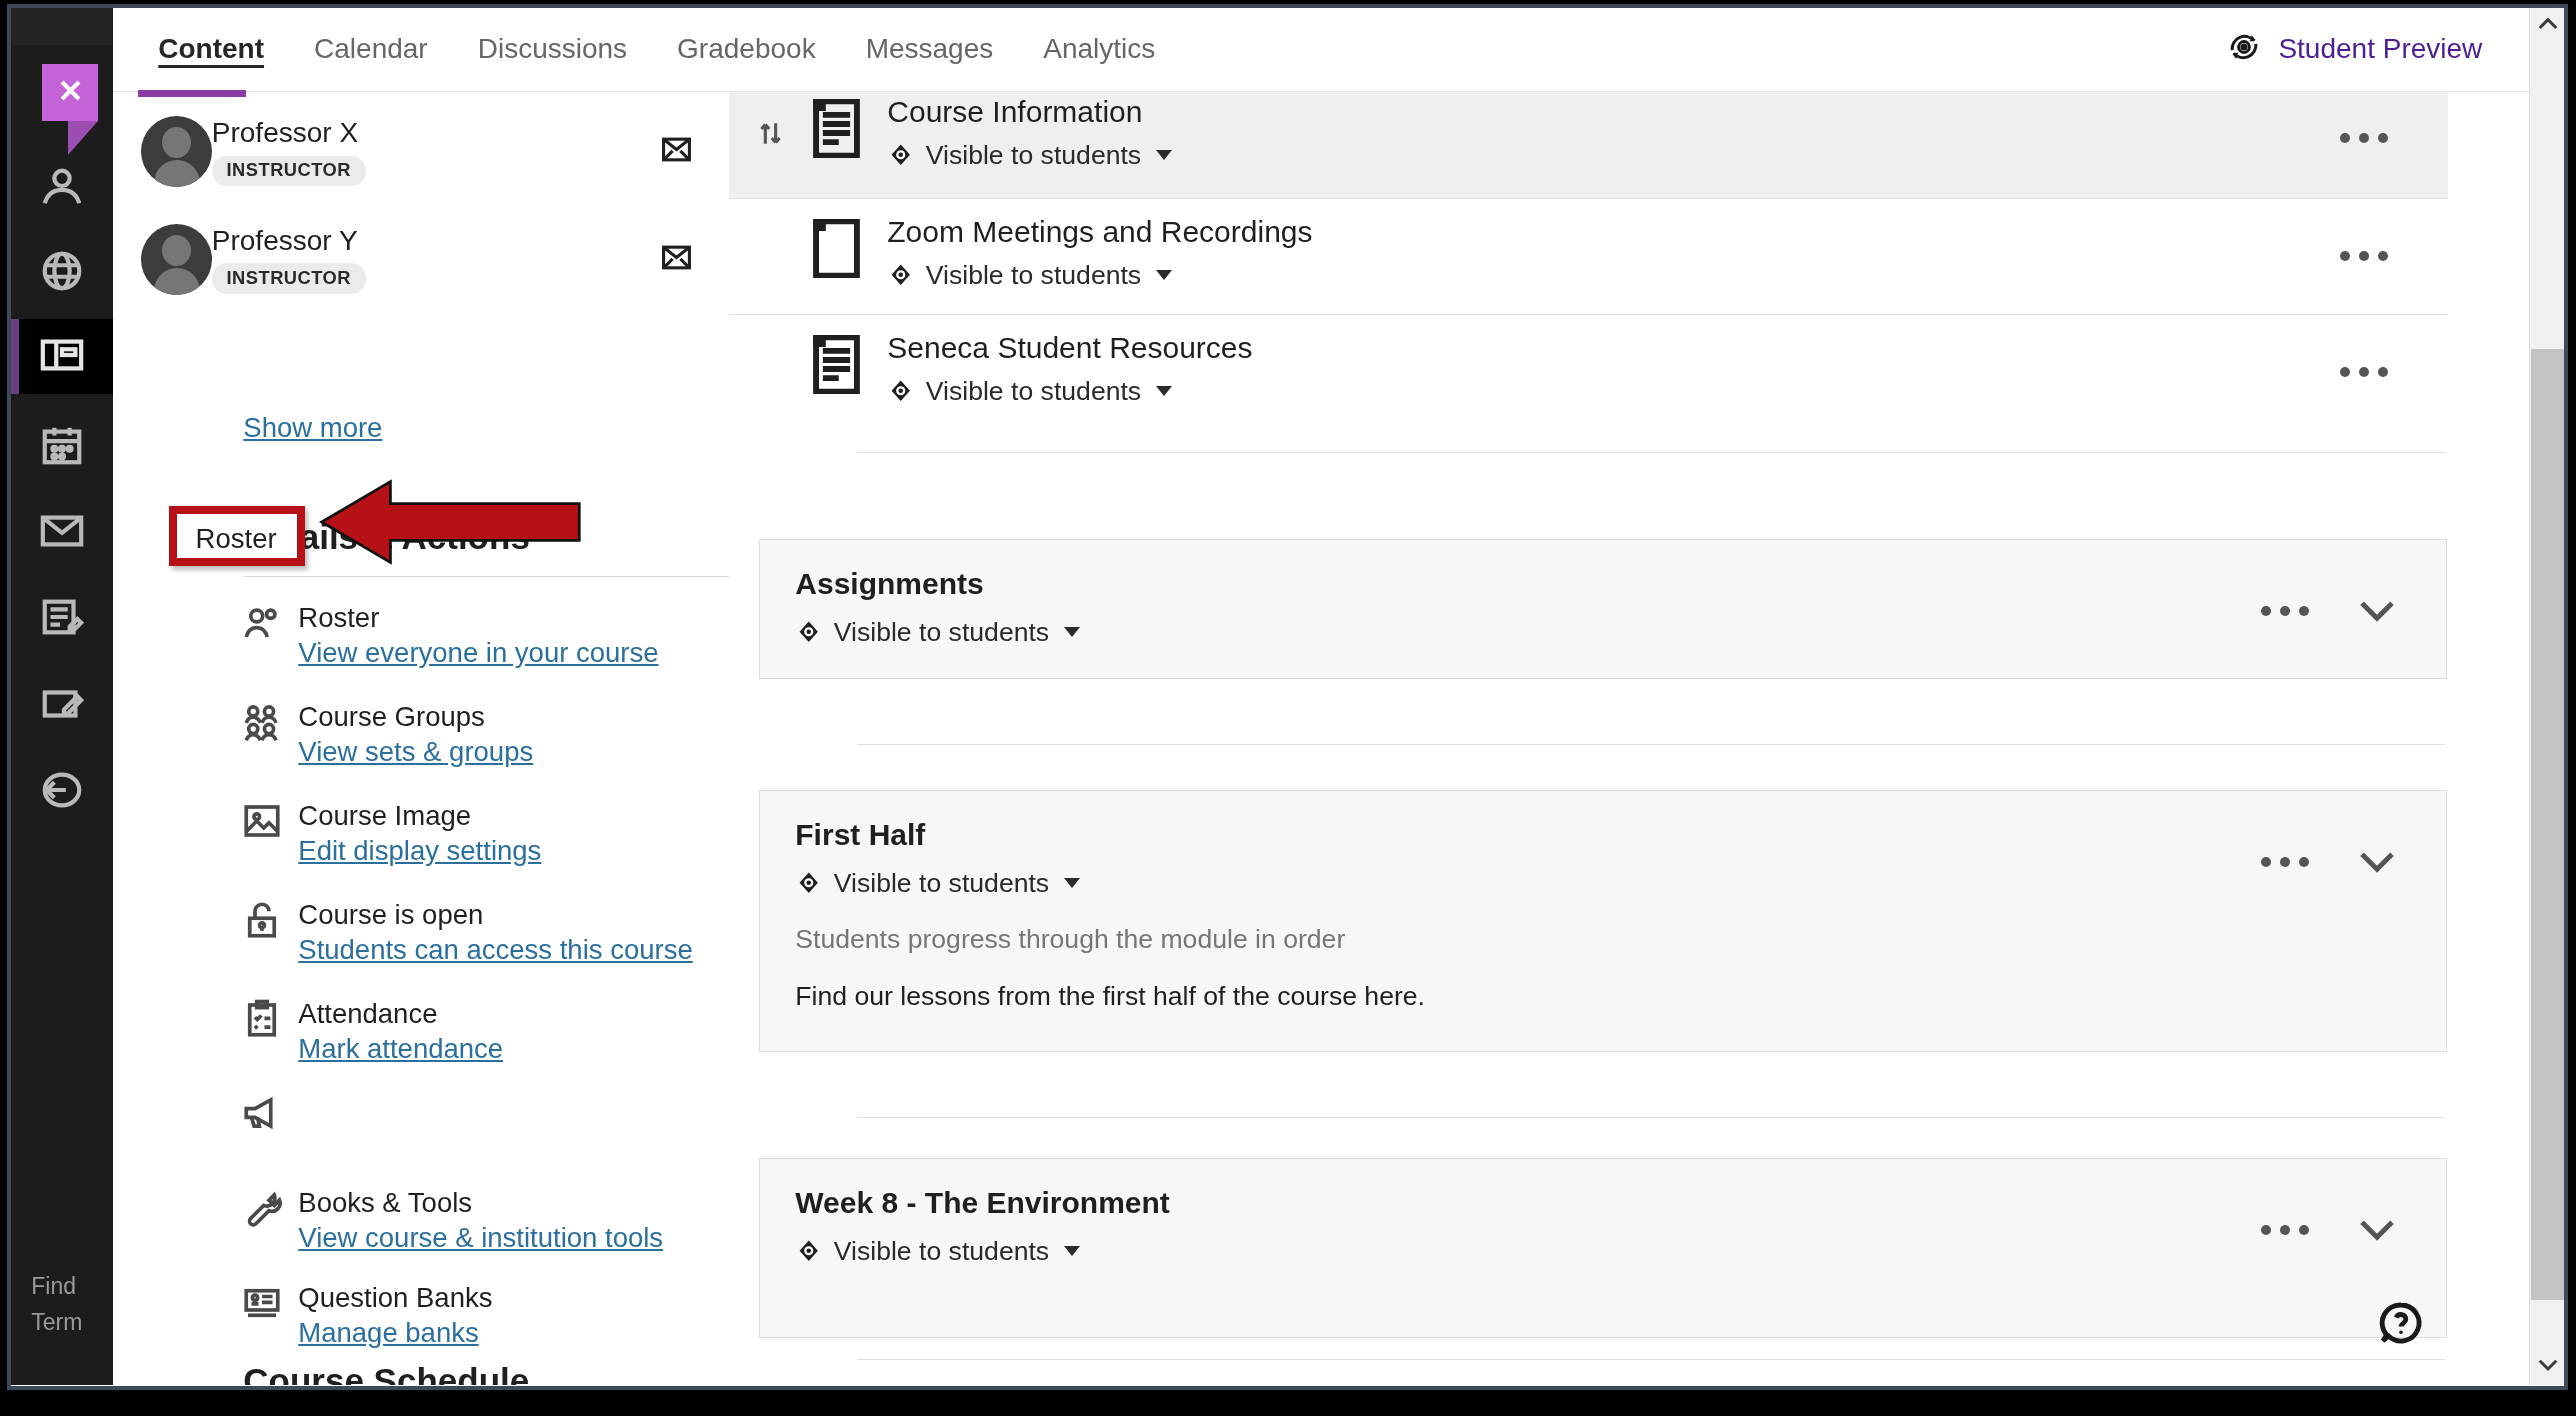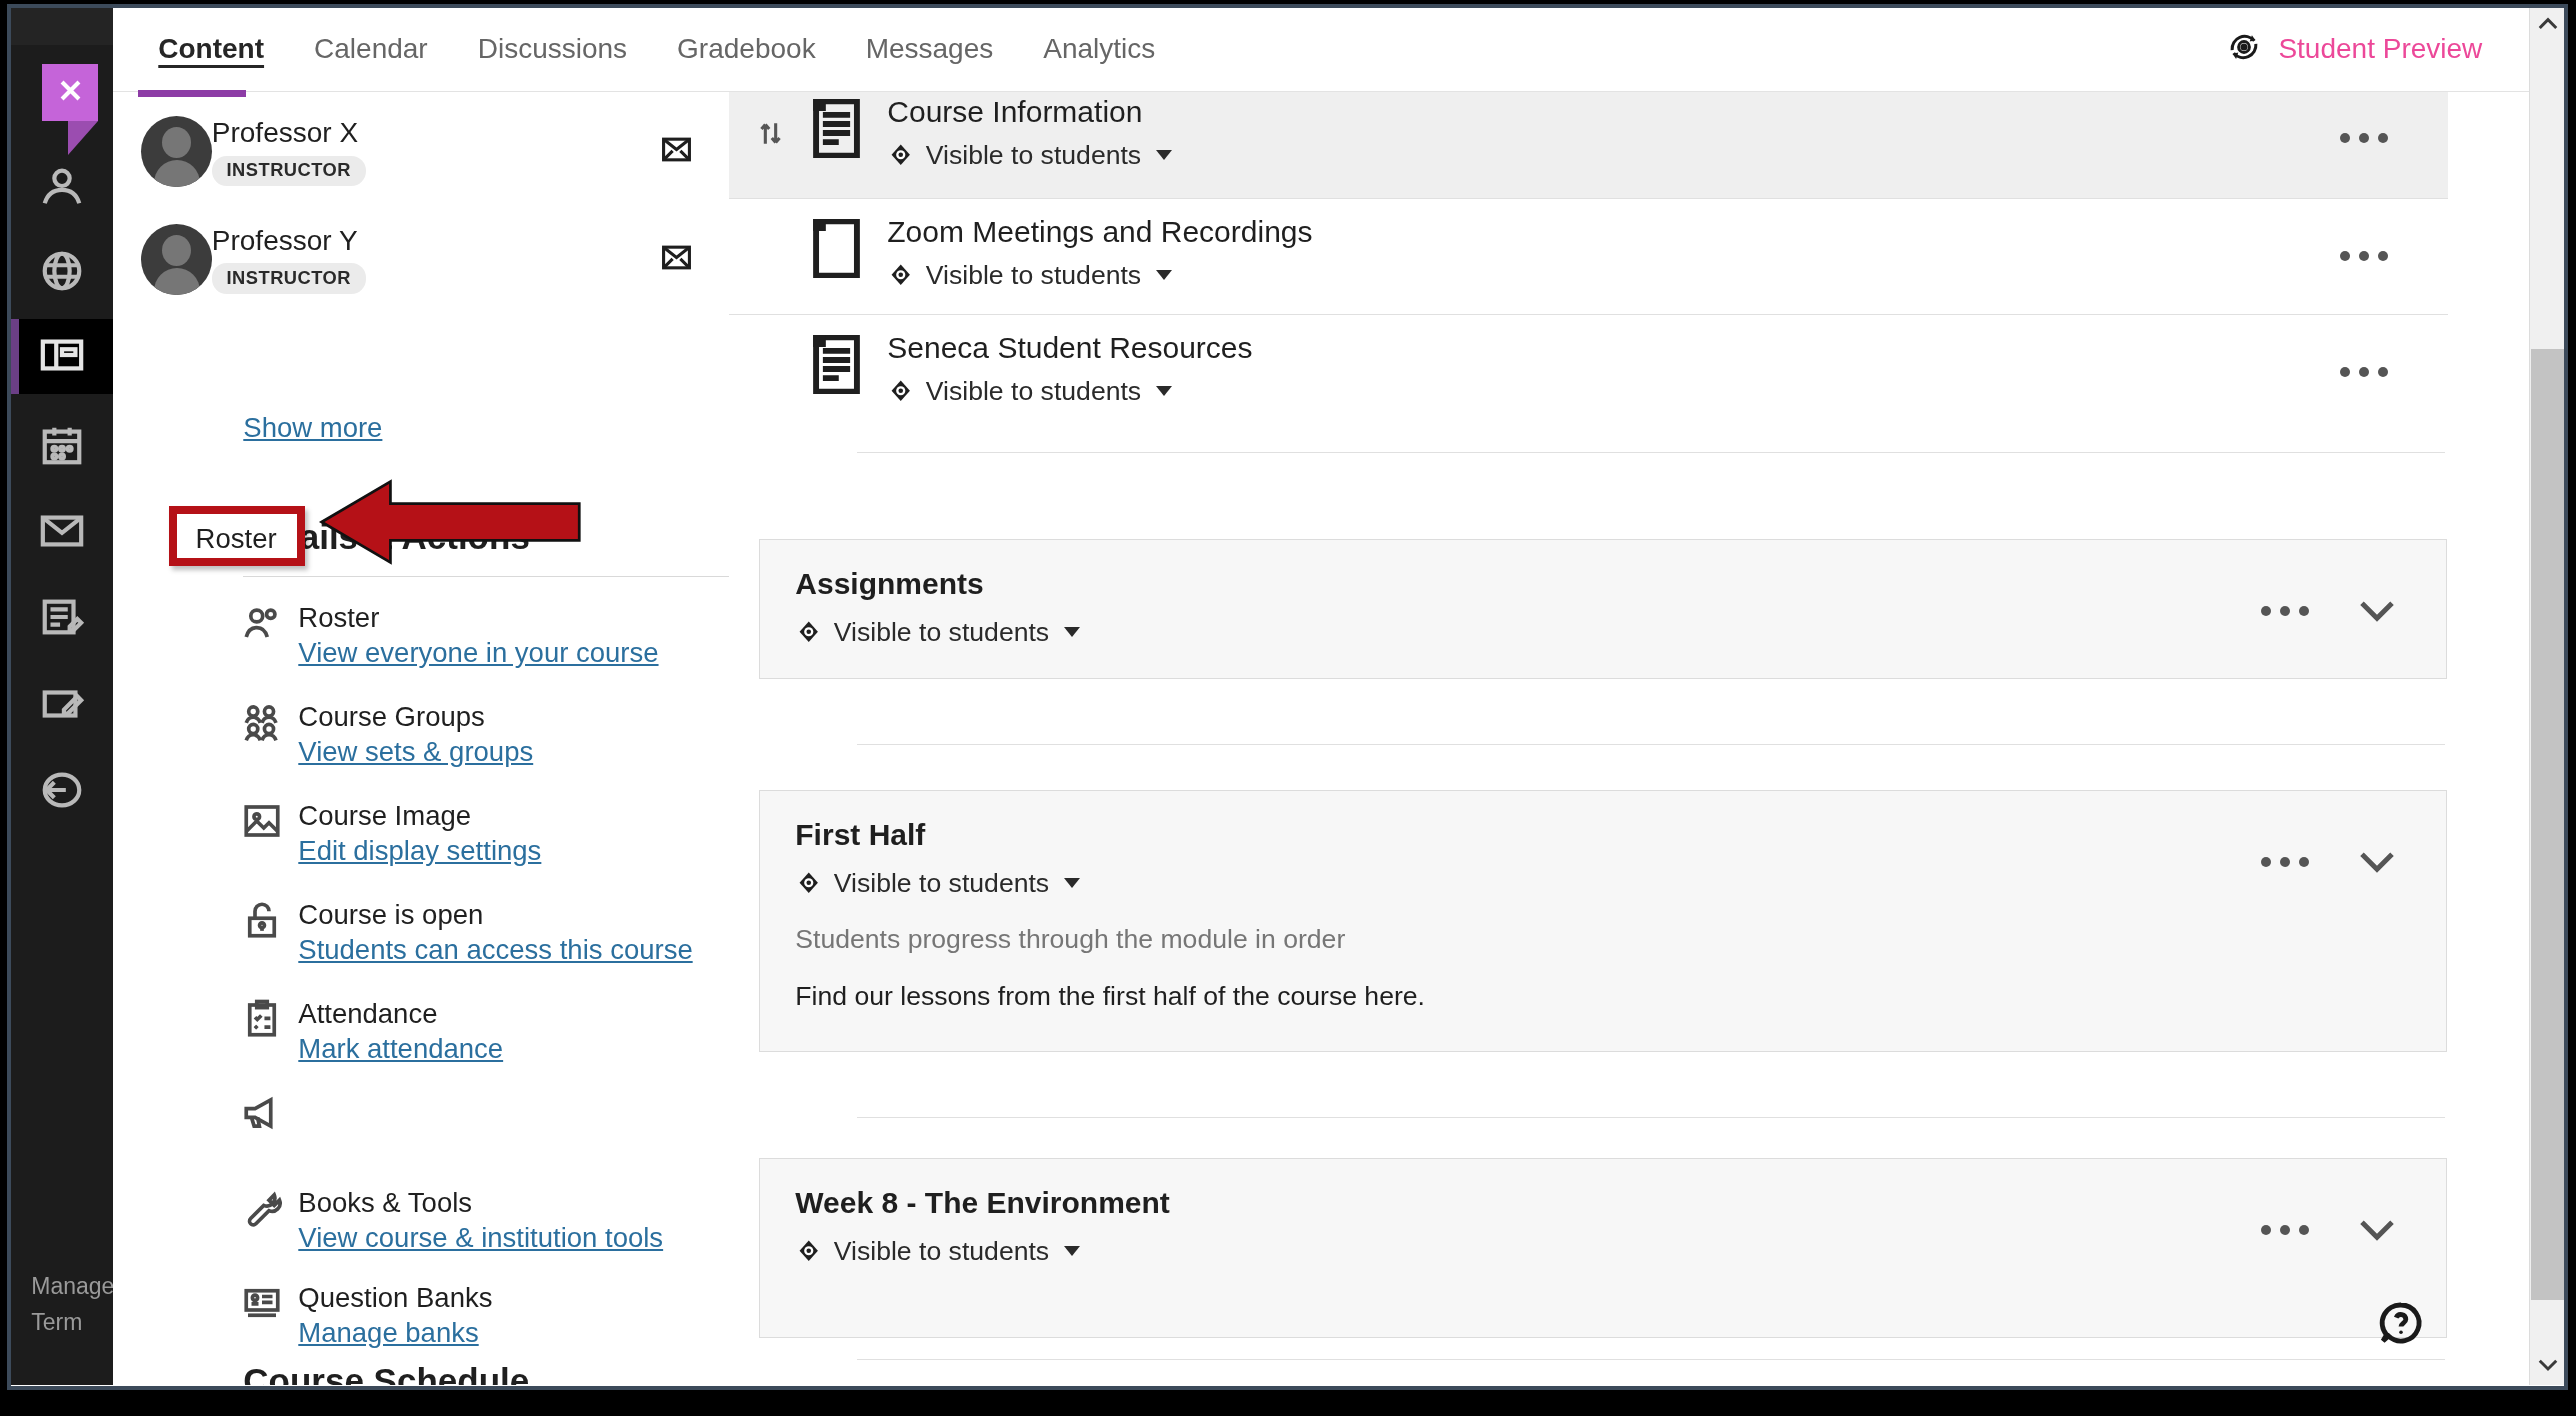--- a/index.html
+++ b/index.html
@@ -102,21 +102,21 @@
     text-underline-offset: 7.3px;
     text-decoration-thickness: 2.7px;
   }
   .student-preview {
     position: absolute;
     right: 81px; top: 0;
     height: 82px;
     display: flex; align-items: center; gap: 15.6px;
     cursor: pointer;
   }
-  .student-preview .label { font-size: 28px; color: #ec4899; white-space: nowrap; }
+  .student-preview .label { font-size: 28px; color: #4c1d95; white-space: nowrap; }
   .student-preview svg { width: 38px; height: 38px; }
 
   .tab-underline {
     position: absolute;
     left: 127px; top: 82px;
     width: 108px; height: 7.3px;
     background: #8d3ca6;
     z-index: 12;
   }
 
@@ -419,21 +419,21 @@
       <div class="rail-icon" style="top:746px">
         <span>
           <svg viewBox="0 0 24 24">
               <ellipse cx="12" cy="12" rx="9" ry="8"></ellipse>
               <path d="M14 12H5M8 8l-4 4 4 4"></path>
             </svg>
         </span>
       </div>
 
       <div class="rail-footer">
-        <div>Manage</div>
+        <div>Find</div>
         <div>Term</div>
       </div>
     </div>
 
     <div class="topbar">
       <div class="tabs">
         <div class="tab active">Content</div>
         <div class="tab">Calendar</div>
         <div class="tab">Discussions</div>
         <div class="tab">Gradebook</div>

